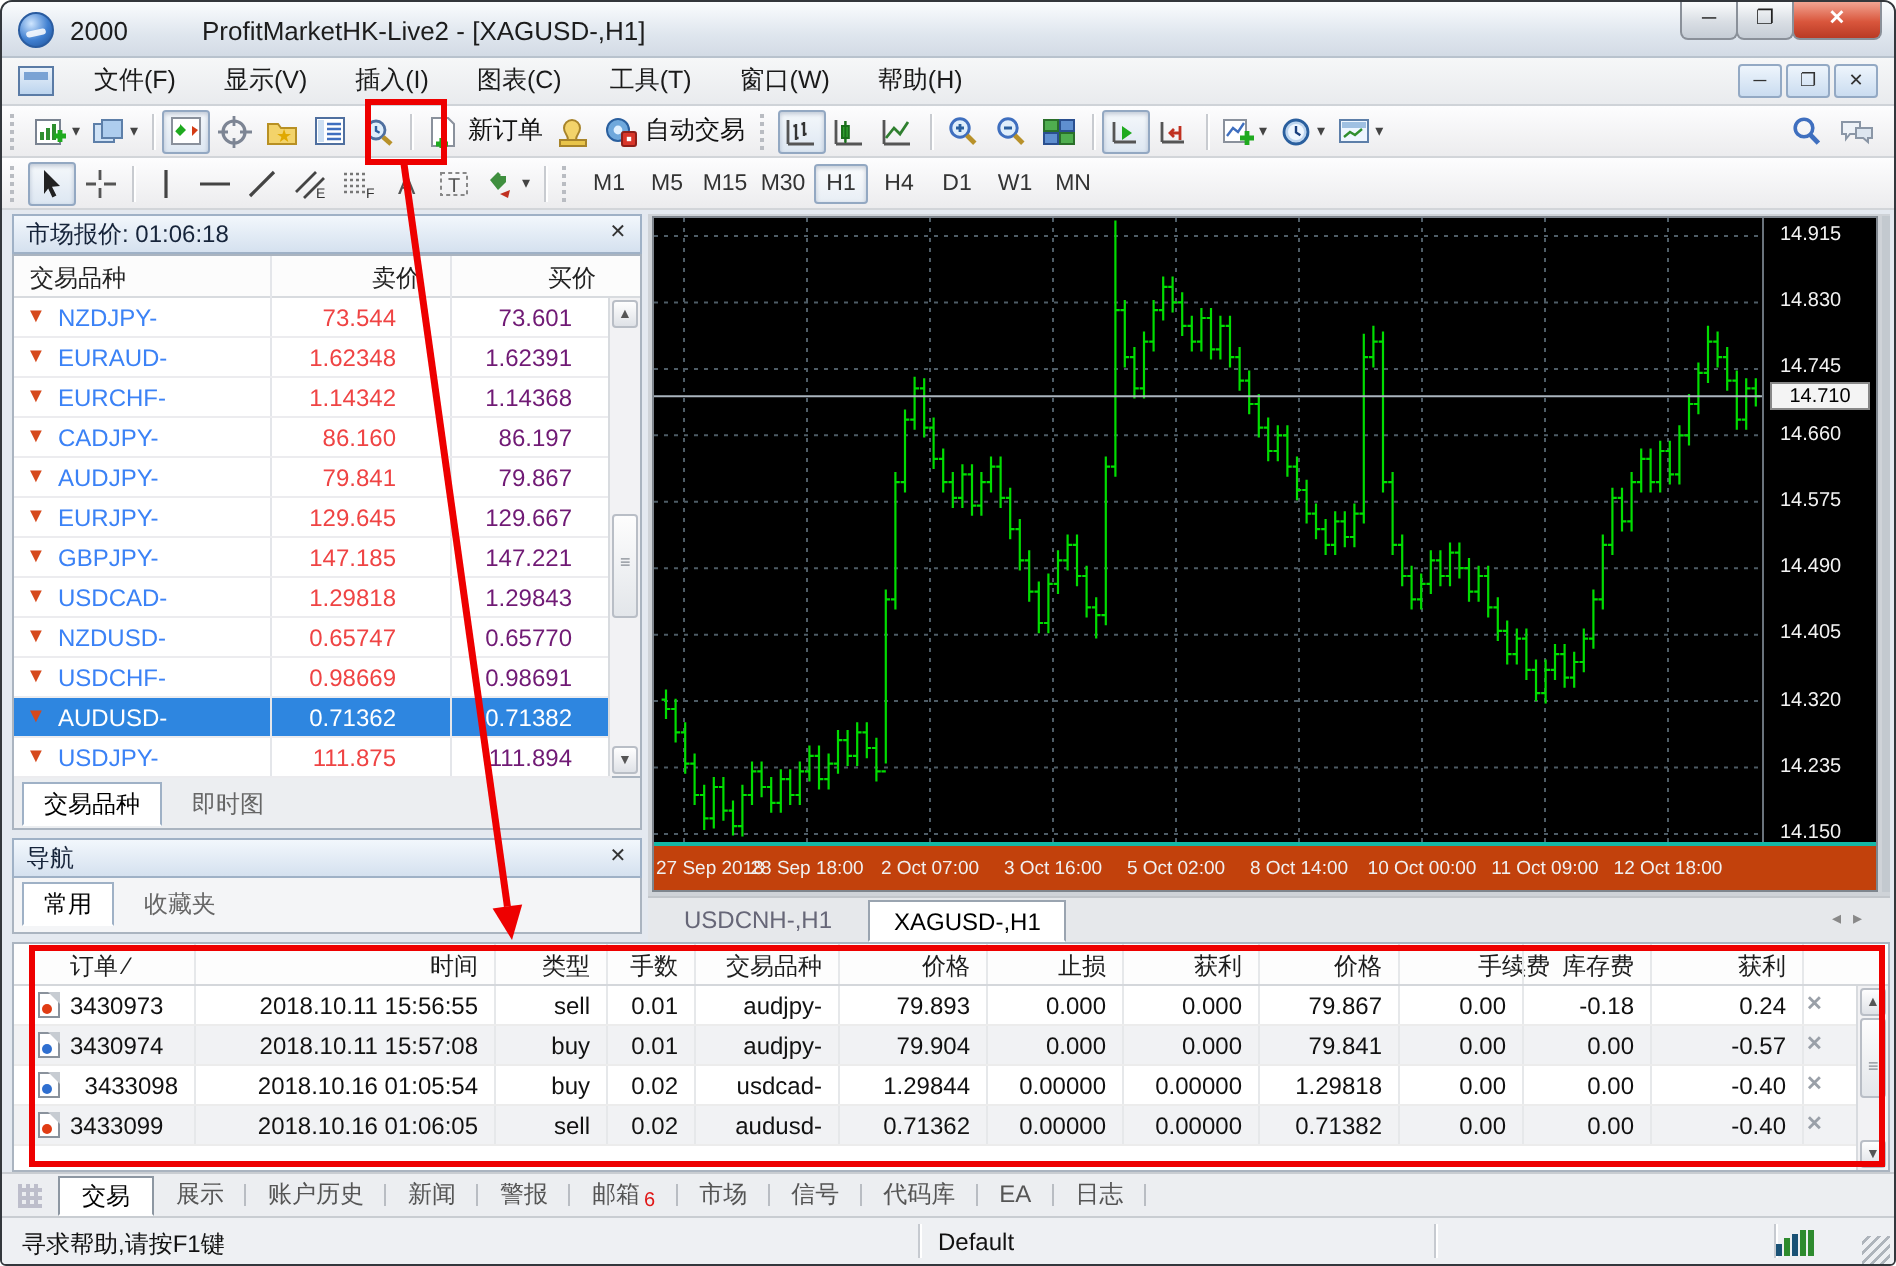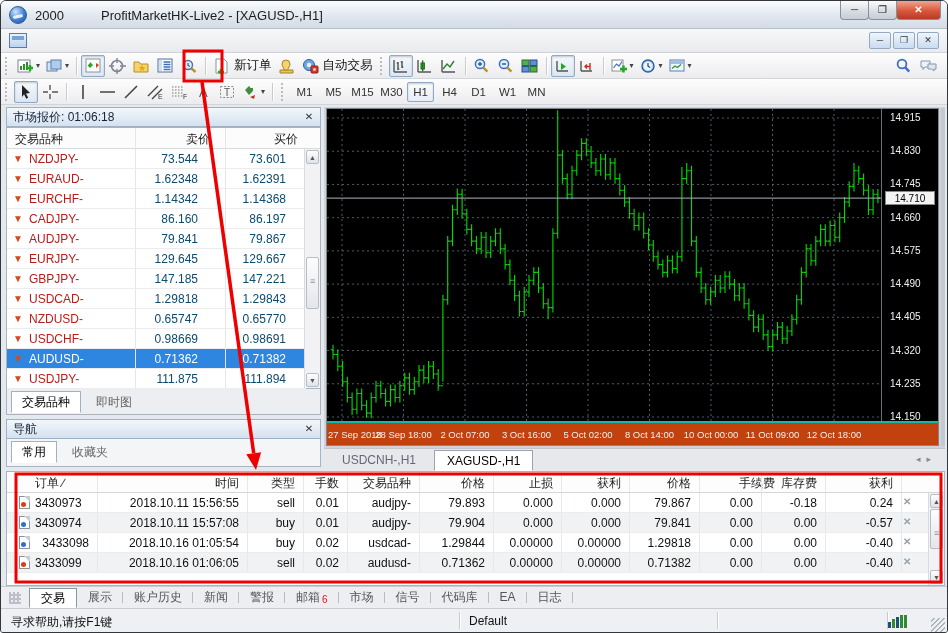--- a/index.html
+++ b/index.html
@@ -59,24 +59,24 @@
   .mw-wrap { position:absolute; left:5px; top:106px; width:315px; height:308px; background:#fff; border:1px solid #aab4c0; }
   .mw-title { left:5px; top:106px; width:315px; }
   .mw-header { position:absolute; left:0; top:20px; width:100%; height:21px; background:#fcfcfc;
     border-bottom:1px solid #d8dbdf; font-size:12px; color:#222; }
   .mw-header .h-sym { position:absolute; left:8px; top:3px; }
   .mw-header .h-bid { position:absolute; right:110px; top:3px; }
   .mw-header .h-ask { position:absolute; right:22px; top:3px; }
   .mw-colline { position:absolute; top:20px; bottom:0; width:1px; background:#e4e6ea; }
   .mw-rows { position:absolute; left:0; top:41px; width:299px; }
   .mw-row { position:relative; height:20px; border-bottom:1px solid #ececef; font-size:12px; }
-  .mw-row .sym { position:absolute; left:22px; top:3px; color:#b91c1c; }
+  .mw-row .sym { position:absolute; left:22px; top:3px; color:#3b82f6; }
   .mw-row .arr { position:absolute; left:6px; top:4px; font-size:10px; color:#d6491c; }
-  .mw-row .bid { position:absolute; right:108px; top:3px; color:#0c4a6e; }
-  .mw-row .ask { position:absolute; right:20px; top:3px; color:#0c4a6e; }
+  .mw-row .bid { position:absolute; right:108px; top:3px; color:#ef4444; }
+  .mw-row .ask { position:absolute; right:20px; top:3px; color:#701a75; }
   .mw-row.sel { background:#2e86e0; }
   .mw-row.sel .sym, .mw-row.sel .bid, .mw-row.sel .ask { color:#fff; }
   .vscroll { position:absolute; right:0; top:41px; width:16px; bottom:26px; background:#f2f2f4; border-left:1px solid #d8dbdf; }
   .vs-btn { position:absolute; left:1px; width:13px; height:14px; background:linear-gradient(#fefefe,#dfe2e7);
     border:1px solid #b9bec6; border-radius:2px; font-size:7px; color:#555; text-align:center; line-height:13px; }
   .vs-thumb { position:absolute; left:1px; width:13px; height:52px; background:linear-gradient(#fdfdfd,#e3e6ea);
     border:1px solid #b9bec6; border-radius:2px; }
   .vs-thumb::after { content:"≡"; position:absolute; left:3px; top:18px; font-size:9px; color:#8a8f97; }
   .ptab { position:relative; float:left; height:22px; margin:2px 0 0 4px; padding:0 10px; font-size:12px; line-height:21px;
     color:#666; border:1px solid transparent; }
@@ -155,20 +155,29 @@
     <span class="tb-title">ProfitMarketHK-Live2 - [XAGUSD-,H1]</span>
     <div class="winbtns">
       <div class="winbtn">─</div>
       <div class="winbtn">❐</div>
       <div class="winbtn close">✕</div>
     </div>
   </div>
 
   <div class="menubar">
     <div class="menu-doc"></div>
+    <div id="menu-items" style="display:flex;">
+        <div class="menu-item">文件(F)</div>
+        <div class="menu-item">显示(V)</div>
+        <div class="menu-item">插入(I)</div>
+        <div class="menu-item">图表(C)</div>
+        <div class="menu-item">工具(T)</div>
+        <div class="menu-item">窗口(W)</div>
+        <div class="menu-item">帮助(H)</div>
+      </div>
     <div class="child-controls">
       <div class="cbtn">─</div>
       <div class="cbtn">❐</div>
       <div class="cbtn">✕</div>
     </div>
   </div>
 
   <div class="toolbar toolbar1">
     <div class="grip"></div>
     <div class="tbtn">

